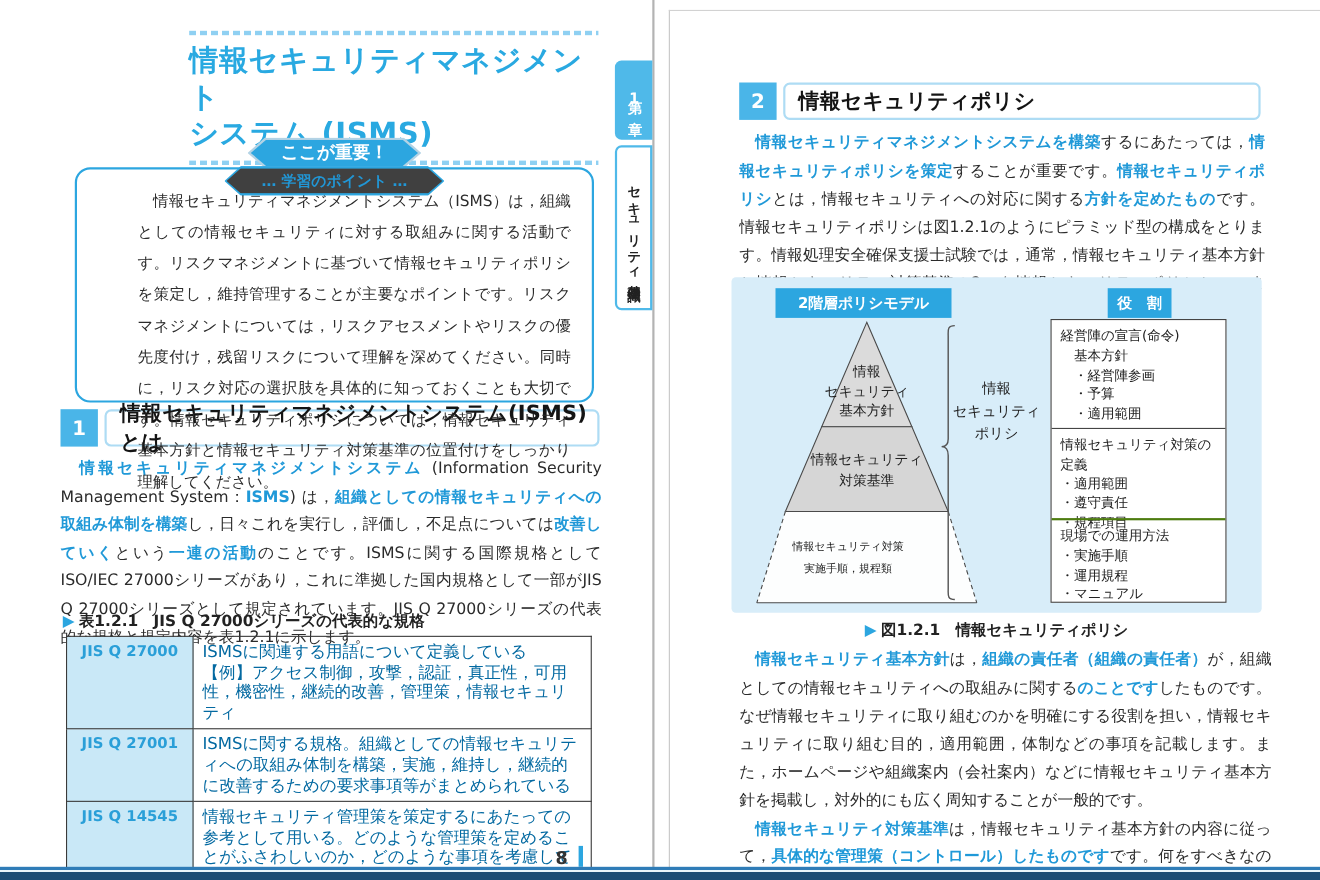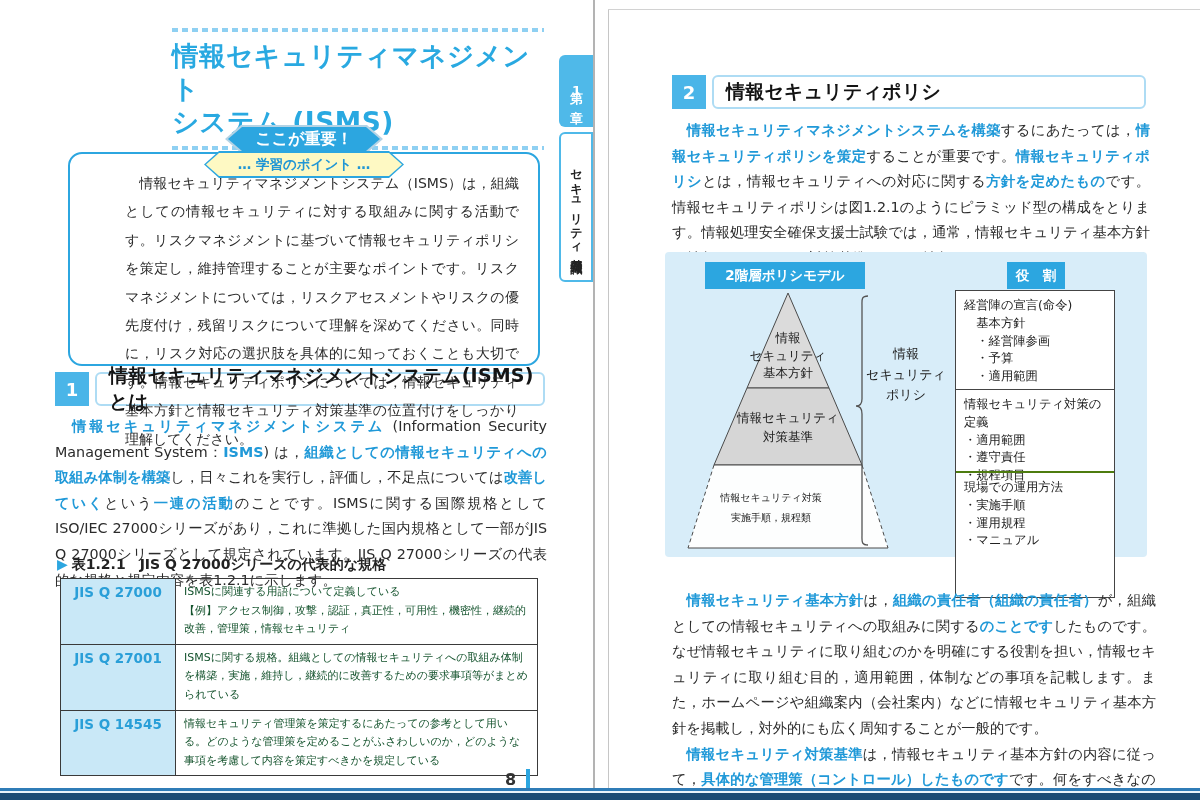--- a/index.html
+++ b/index.html
@@ -23,60 +23,60 @@
   .title-text{margin:7px 0 8px 0;font-size:26.5px;line-height:33px;font-weight:700;color:#29a9e1;letter-spacing:0.5px;}
 
   
   .tab-chapter{position:absolute;left:559px;top:55px;width:34px;height:72px;background:#4fb9e9;border-radius:6px 0 0 6px;color:#fff;font-size:13px;font-weight:700;writing-mode:vertical-rl;text-orientation:upright;display:flex;align-items:center;justify-content:center;letter-spacing:2px;}
   .tab-topic{position:absolute;left:559px;top:132px;width:30px;height:146px;background:#fff;border:2px solid #4fb9e9;border-radius:6px 0 0 6px;color:#222;font-size:12px;font-weight:700;writing-mode:vertical-rl;text-orientation:upright;display:flex;align-items:center;justify-content:center;letter-spacing:1px;}
 
   
   .ribbon1-outer{position:absolute;left:225px;top:125px;width:158px;height:28px;background:#b3d3e5;clip-path:polygon(16px 0,calc(100% - 16px) 0,100% 50%,calc(100% - 16px) 100%,16px 100%,0 50%);z-index:4;}
   .ribbon1-inner{position:absolute;left:3px;top:2px;right:3px;bottom:2px;background:#2ca6e0;clip-path:polygon(14px 0,calc(100% - 14px) 0,100% 50%,calc(100% - 14px) 100%,14px 100%,0 50%);color:#fff;font-size:16px;font-weight:700;display:flex;align-items:center;justify-content:center;}
   .ribbon2-outer{position:absolute;left:204px;top:151px;width:200px;height:27px;background:#2ca6e0;clip-path:polygon(15px 0,calc(100% - 15px) 0,100% 50%,calc(100% - 15px) 100%,15px 100%,0 50%);z-index:4;}
-  .ribbon2-inner{position:absolute;left:2px;top:2px;right:2px;bottom:2px;background:#fef9c3;clip-path:polygon(13px 0,calc(100% - 13px) 0,100% 50%,calc(100% - 13px) 100%,13px 100%,0 50%);color:#2196d5;font-size:13.5px;font-weight:700;display:flex;align-items:center;justify-content:center;}
+  .ribbon2-inner{position:absolute;left:2px;top:2px;right:2px;bottom:2px;background:#404040;clip-path:polygon(13px 0,calc(100% - 13px) 0,100% 50%,calc(100% - 13px) 100%,13px 100%,0 50%);color:#2196d5;font-size:13.5px;font-weight:700;display:flex;align-items:center;justify-content:center;}
 
   
   .point-box{position:absolute;left:68px;top:152px;width:472px;height:214px;border:2.5px solid #2ca6e0;border-radius:14px;background:#fff;box-sizing:border-box;z-index:2;padding-left:36px;}
   .point-box p{margin:15px 19px;font-size:14px;line-height:28.4px;color:#2b2b2b;text-align:justify;}
 
   
   .h-bar{position:absolute;display:flex;align-items:stretch;height:34px;}
   .h-num{width:34px;background:#4ab5e8;color:#fff;font-size:18px;font-weight:700;display:flex;align-items:center;justify-content:center;flex:0 0 34px;}
   .h-title-box{flex:1;margin-left:6px;border:2px solid #aedcf4;border-radius:6px;display:flex;align-items:center;padding-left:12px;box-sizing:border-box;background:#fff;}
   .h-title-box span{font-size:19px;font-weight:700;color:#141414;letter-spacing:0.2px;}
 
   .body-text{margin:0;font-size:14.3px;line-height:25.6px;color:#2b2b2b;text-align:justify;}
   .hl{color:#2099d8;font-weight:700;}
 
   
   .tbl-caption{position:absolute;left:57px;top:556px;font-size:14px;font-weight:700;color:#222;}
   .tbl-caption .marker{color:#2ca6e0;margin-right:4px;}
   table.spec{position:absolute;left:60px;top:578px;width:478px;border-collapse:collapse;}
   table.spec td{border:1.5px solid #3a3a3a;vertical-align:top;}
   td.key{width:112px;background:#c9e8f7;color:#2a9fd8;font-weight:700;font-size:13.5px;text-align:center;padding-top:5px;}
-  td.desc{font-size:11px;line-height:18.6px;color:#14532d;padding:4px 8px 5px 8px;white-space:pre-line;}
+  td.desc{font-size:15px;line-height:18.6px;color:#0369a1;padding:4px 8px 5px 8px;white-space:pre-line;}
 
   
   .page-num{position:absolute;left:505px;top:770px;font-size:16px;font-weight:700;color:#333;}
   .page-num-bar{position:absolute;left:526px;top:769px;width:4px;height:19px;background:#2ca6e0;}
   .bottom-strip{position:absolute;left:0;top:788px;width:1200px;height:12px;background:linear-gradient(to bottom,#2f7cb7 0 3px,#eaf4fa 3px 5px,#1c4c74 5px 12px);z-index:9;}
 
   
   .panel{position:absolute;left:65px;top:252px;width:482px;height:305px;background:#d8edf9;border-radius:4px;}
   .badge{position:absolute;background:#2ca6e0;color:#fff;font-size:13.5px;font-weight:700;display:flex;align-items:center;justify-content:center;}
   .badge.model{left:40px;top:10px;width:160px;height:27px;}
   .badge.role{left:342px;top:10px;width:58px;height:27px;}
   .pyr-svg{position:absolute;left:0;top:0;}
   .tier{position:absolute;text-align:center;color:#222;white-space:pre-line;}
   .tier.t1{left:73px;top:77px;width:100px;font-size:12.5px;line-height:17.5px;}
   .tier.t2{left:53px;top:156px;width:140px;font-size:12.5px;line-height:19px;}
   .tier.t3{left:16px;top:236px;width:180px;font-size:10px;line-height:19.5px;}
   .bracket-label{position:absolute;left:198px;top:92px;width:86px;text-align:center;font-size:13px;line-height:20.5px;color:#222;white-space:pre-line;}
-  .role-box{position:absolute;left:290px;top:38px;width:160px;height:308px;background:#fff;border:1.2px solid #444;box-sizing:border-box;display:flex;flex-direction:column;}
+  .role-box{position:absolute;left:290px;top:38px;width:160px;height:258px;background:#fff;border:1.2px solid #444;box-sizing:border-box;display:flex;flex-direction:column;}
   .role-sec{box-sizing:border-box;padding:6px 8px;font-size:12.3px;line-height:17.8px;color:#222;white-space:pre-line;}
   .role-sec.s1{height:98px;}
   .role-sec.s2{height:82px;border-top:1px solid #444;}
   .role-sec.s3{height:78px;border-top:2px solid #4d7c0f;}
   .fig-caption{position:absolute;left:65px;top:564px;width:482px;text-align:center;font-size:14px;font-weight:700;color:#222;}
   .fig-caption .marker{color:#2ca6e0;margin-right:4px;}
   .flow-cut{position:absolute;left:72px;top:588px;width:484px;height:200px;overflow:hidden;}
 </style>
 </head>
 <body>
@@ -193,20 +193,23 @@
 ・適用範囲
 ・遵守責任
 ・規程項目</div>
         <div class="role-sec s3">現場での運用方法
 ・実施手順
 ・運用規程
 ・マニュアル</div>
       </div>
     </div>
 
+    <div class="fig-caption">
+      <span class="marker">▶</span><span>図1.2.1　情報セキュリティポリシ</span>
+    </div>
 
     <div class="flow-cut">
       <p class="body-text"><span>　</span><span class="hl">情報セキュリティ基本方針</span><span>は，</span><span class="hl">組織の責任者（組織の責任者）</span><span>が，組織としての情報セキュリティへの取組みに関する</span><span class="hl">のことです</span><span>したものです。なぜ情報セキュリティに取り組むのかを明確にする役割を担い，情報セキュリティに取り組む目的，適用範囲，体制などの事項を記載します。また，ホームページや組織案内（会社案内）などに情報セキュリティ基本方針を掲載し，対外的にも広く周知することが一般的です。</span></p>
       <p class="body-text"><span>　</span><span class="hl">情報セキュリティ対策基準</span><span>は，情報セキュリティ基本方針の内容に従って，</span><span class="hl">具体的な管理策（コントロール）したものです</span><span>です。何をすべきなのか，何をすべきでないのかを，情報セキュリティ対策として明確にする役割を担います。管理策は，JIS Q</span></p>
     </div>
   </div>
 
   <div class="bottom-strip"></div>
 </div>
 

